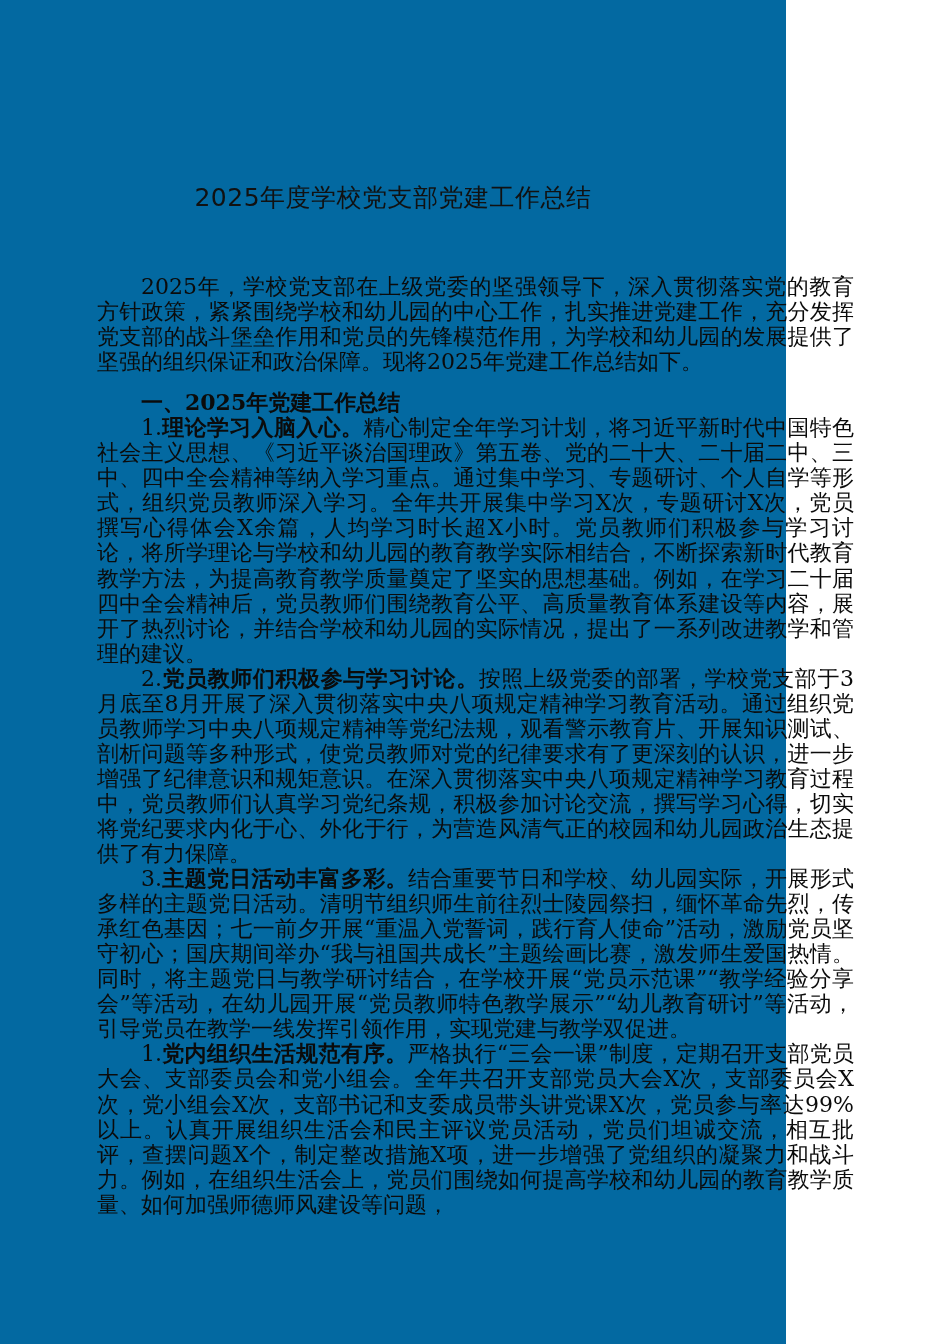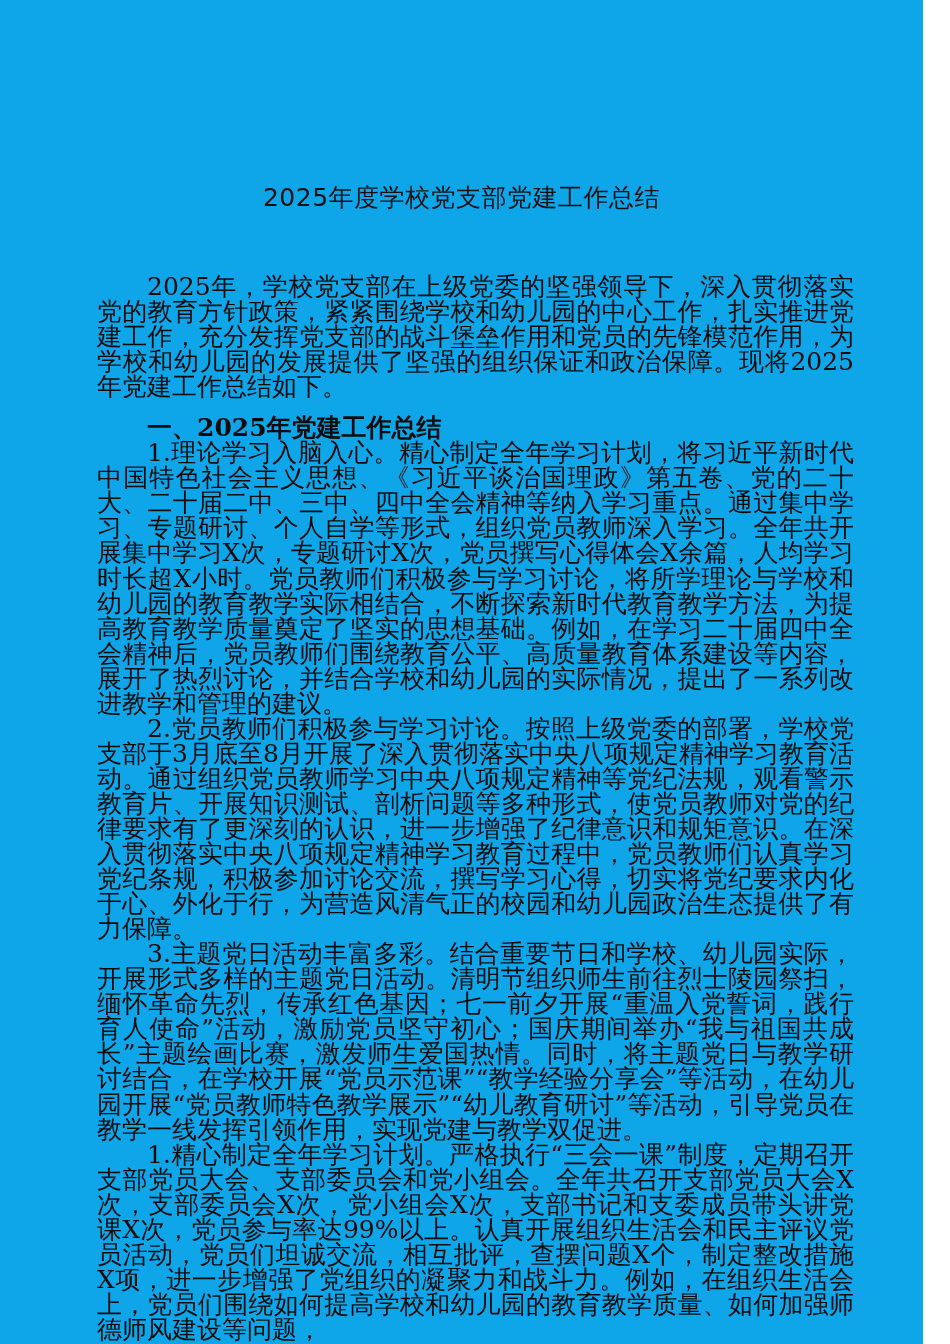--- a/index.html
+++ b/index.html
@@ -8,23 +8,23 @@
     background: #ffffff;
   }
   body {
     width: 950px;
     height: 1344px;
     overflow: hidden;
     font-family: "DejaVu Serif", serif;
     color: #000000;
   }
   .page {
-    width: 923px;
+    width: 786px;
     height: 1344px;
-    background: #0ea5e9;
+    background: #0369a1;
     position: relative;
     box-sizing: border-box;
   }
   .doc-title {
     font-family: "DejaVu Sans", "Liberation Sans", sans-serif;
     font-size: 25px;
     font-weight: 400;
     text-align: center;
     letter-spacing: 0.5px;
     margin: 0;
@@ -36,35 +36,35 @@
     margin: 0;
     padding: 0;
     position: absolute;
     left: 97px;
     top: 274px;
     width: 757px;
   }
   p.para {
     margin: 0;
     padding: 0;
-    font-size: 25px;
+    font-size: 22px;
     line-height: 25.05px;
     text-align: justify;
     text-justify: inter-ideograph;
     text-indent: 2em;
     letter-spacing: 0px;
     word-break: break-all;
     color: #0b0b0b;
   }
   p.para.heading {
     font-weight: bold;
     margin-top: 16px;
   }
   .lead {
-    font-weight: normal;
+    font-weight: bold;
   }
   .numlead {
     font-weight: normal;
   }
 </style>
 </head>
 <body>
 
 <div class="page">
 
@@ -88,17 +88,17 @@
     <p class="para">
       <span class="numlead">2.</span><span class="lead">党员教师们积极参与学习讨论。</span><span>按照上级党委的部署，学校党支部于3月底至8月开展了深入贯彻落实中央八项规定精神学习教育活动。通过组织党员教师学习中央八项规定精神等党纪法规，观看警示教育片、开展知识测试、剖析问题等多种形式，使党员教师对党的纪律要求有了更深刻的认识，进一步增强了纪律意识和规矩意识。在深入贯彻落实中央八项规定精神学习教育过程中，党员教师们认真学习党纪条规，积极参加讨论交流，撰写学习心得，切实将党纪要求内化于心、外化于行，为营造风清气正的校园和幼儿园政治生态提供了有力保障。</span>
     </p>
 
     <p class="para">
       <span class="numlead">3.</span><span class="lead">主题党日活动丰富多彩。</span><span>结合重要节日和学校、幼儿园实际，开展形式多样的主题党日活动。清明节组织师生前往烈士陵园祭扫，缅怀革命先烈，传承红色基因；七一前夕开展“重温入党誓词，践行育人使命”活动，激励党员坚守初心；国庆期间举办“我与祖国共成长”主题绘画比赛，激发师生爱国热情。同时，将主题党日与教学研讨结合，在学校开展“党员示范课”“教学经验分享会”等活动，在幼儿园开展“党员教师特色教学展示”“幼儿教育研讨”等活动，引导党员在教学一线发挥引领作用，实现党建与教学双促进。</span>
     </p>
 
 
     <p class="para">
-      <span class="numlead">1.</span><span class="lead">精心制定全年学习计划。</span><span>严格执行“三会一课”制度，定期召开支部党员大会、支部委员会和党小组会。全年共召开支部党员大会X次，支部委员会X次，党小组会X次，支部书记和支委成员带头讲党课X次，党员参与率达99%以上。认真开展组织生活会和民主评议党员活动，党员们坦诚交流，相互批评，查摆问题X个，制定整改措施X项，进一步增强了党组织的凝聚力和战斗力。例如，在组织生活会上，党员们围绕如何提高学校和幼儿园的教育教学质量、如何加强师德师风建设等问题，</span>
+      <span class="numlead">1.</span><span class="lead">党内组织生活规范有序。</span><span>严格执行“三会一课”制度，定期召开支部党员大会、支部委员会和党小组会。全年共召开支部党员大会X次，支部委员会X次，党小组会X次，支部书记和支委成员带头讲党课X次，党员参与率达99%以上。认真开展组织生活会和民主评议党员活动，党员们坦诚交流，相互批评，查摆问题X个，制定整改措施X项，进一步增强了党组织的凝聚力和战斗力。例如，在组织生活会上，党员们围绕如何提高学校和幼儿园的教育教学质量、如何加强师德师风建设等问题，</span>
     </p>
 
   </div>
 </div>
 
 </body></html>

